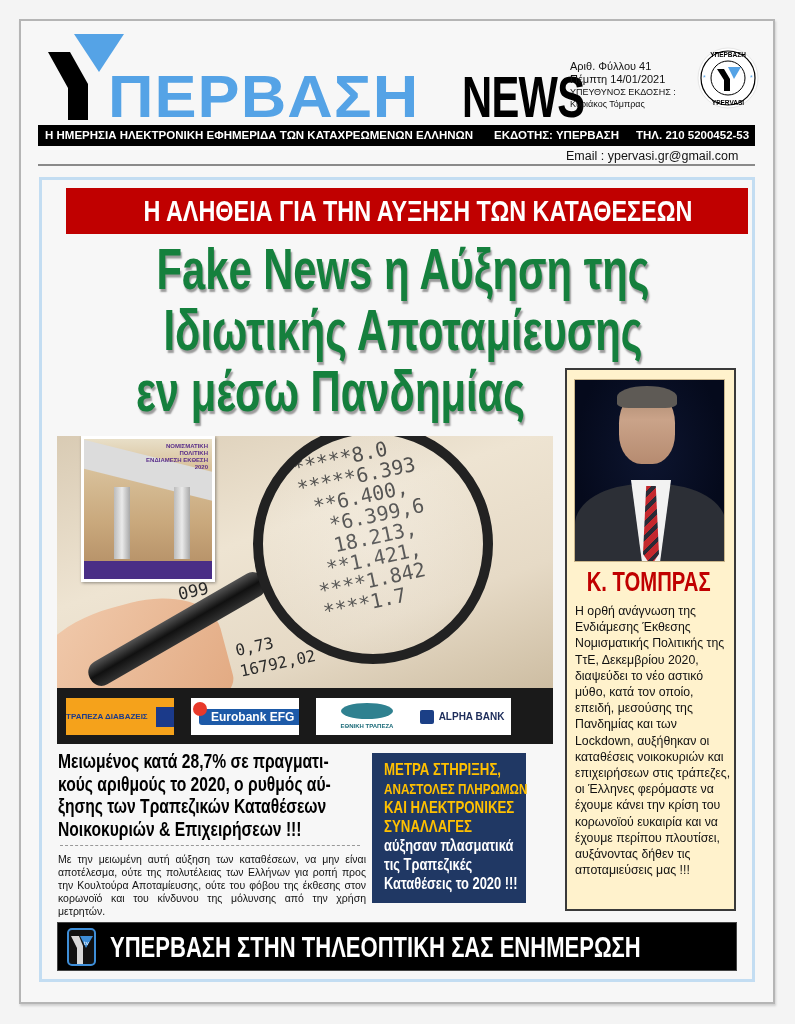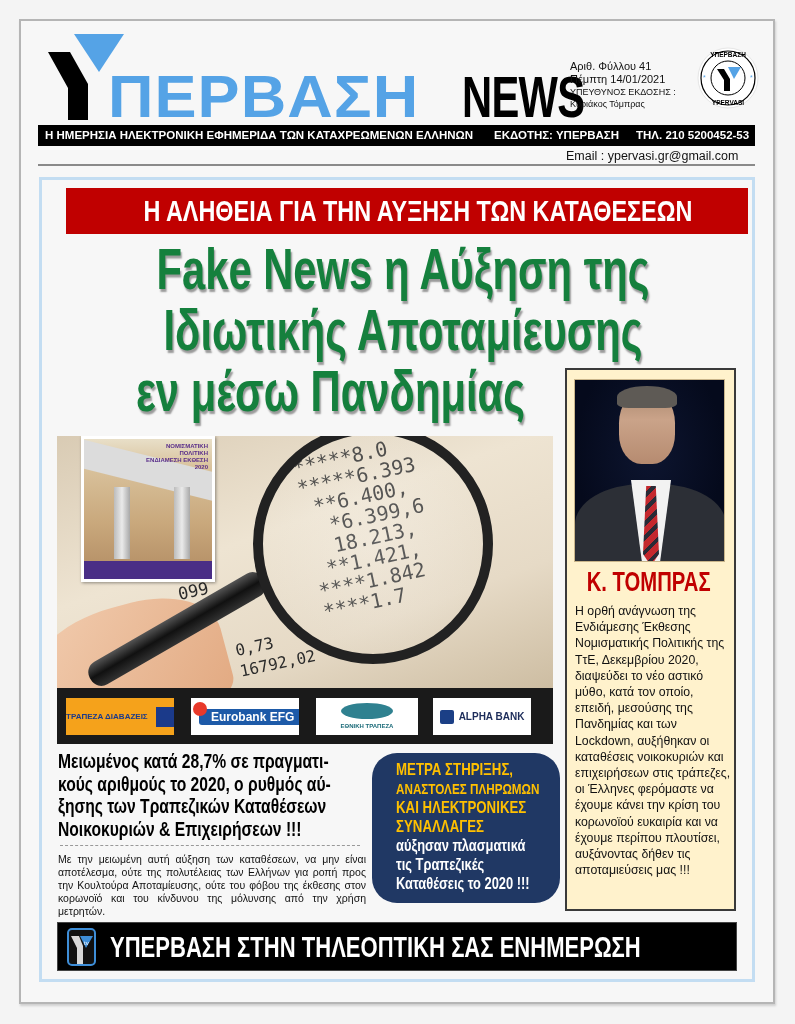--- a/index.html
+++ b/index.html
@@ -101,36 +101,36 @@
   .bank {
     position: absolute; top: 10px; height: 37px; font-weight: bold; font-size: 11px; line-height: 37px;
     text-align: center; white-space: nowrap; overflow: hidden;
   }
   .bank.piraeus { left: 9px; width: 108px; background: #f5a21b; color: #1b3a8a; font-size: 8px; }
   .bank.eurobank { left: 134px; width: 108px; background: #fff; }
   .bank.eurobank .pill { display: inline-block; background: #1d5aa8; color: #fff; font-size: 12px; line-height: 16px; padding: 0 12px; border-radius: 3px; margin-left: 8px; vertical-align: middle; }
   .bank.eurobank .dot { position: absolute; left: 2px; top: 4px; width: 14px; height: 14px; border-radius: 50%; background: #e8392b; }
   .bank.ethniki { left: 259px; width: 102px; background: #fff; color: #1a6a78; font-size: 6px; line-height: 10px; }
   .bank.ethniki .bldg { display: block; width: 52px; height: 16px; margin: 5px auto 2px; border-radius: 50%; background: #2f8190; }
-  .bank.alpha { left: 376px; width: 98px; background: #fff; color: #1c2c5a; font-size: 10px; }
+  .bank.alpha { left: 356px; width: 98px; background: #fff; color: #1c2c5a; font-size: 10px; }
   .bank.alpha .sq { display: inline-block; width: 14px; height: 14px; background: #1b3f86; vertical-align: middle; margin-right: 5px; border-radius: 2px; }
 
   
   .sub-headline {
     position: absolute; left: 58px; top: 750px; width: 410px; font-weight: bold; font-size: 21px; line-height: 22.5px;
     color: #000; white-space: nowrap; transform: scaleX(0.745); transform-origin: left top;
   }
   .dash-rule { position: absolute; left: 60px; top: 845px; width: 300px; border-top: 1px dashed #999; }
   .body-para {
     position: absolute; left: 58px; top: 853px; width: 308px; font-size: 10.5px; line-height: 13px; color: #111;
     text-align: justify;
   }
 
   .measures {
-    position: absolute; left: 372px; top: 753px; width: 188px; height: 150px; background: #203864; padding: 7px 24px; border-radius: 25px;
+    position: absolute; left: 372px; top: 753px; width: 154px; height: 150px; background: #203864; padding: 7px 12px;
   }
   .measures .yl {
     display: block; color: #ffc000; font-weight: bold; font-size: 17px; line-height: 19px; white-space: nowrap;
     transform: scaleX(0.78); transform-origin: left top;
   }
   .measures .wh {
     display: block; color: #fff; font-weight: bold; font-size: 16.5px; line-height: 19px; white-space: nowrap;
     transform: scaleX(0.78); transform-origin: left top;
   }
 

